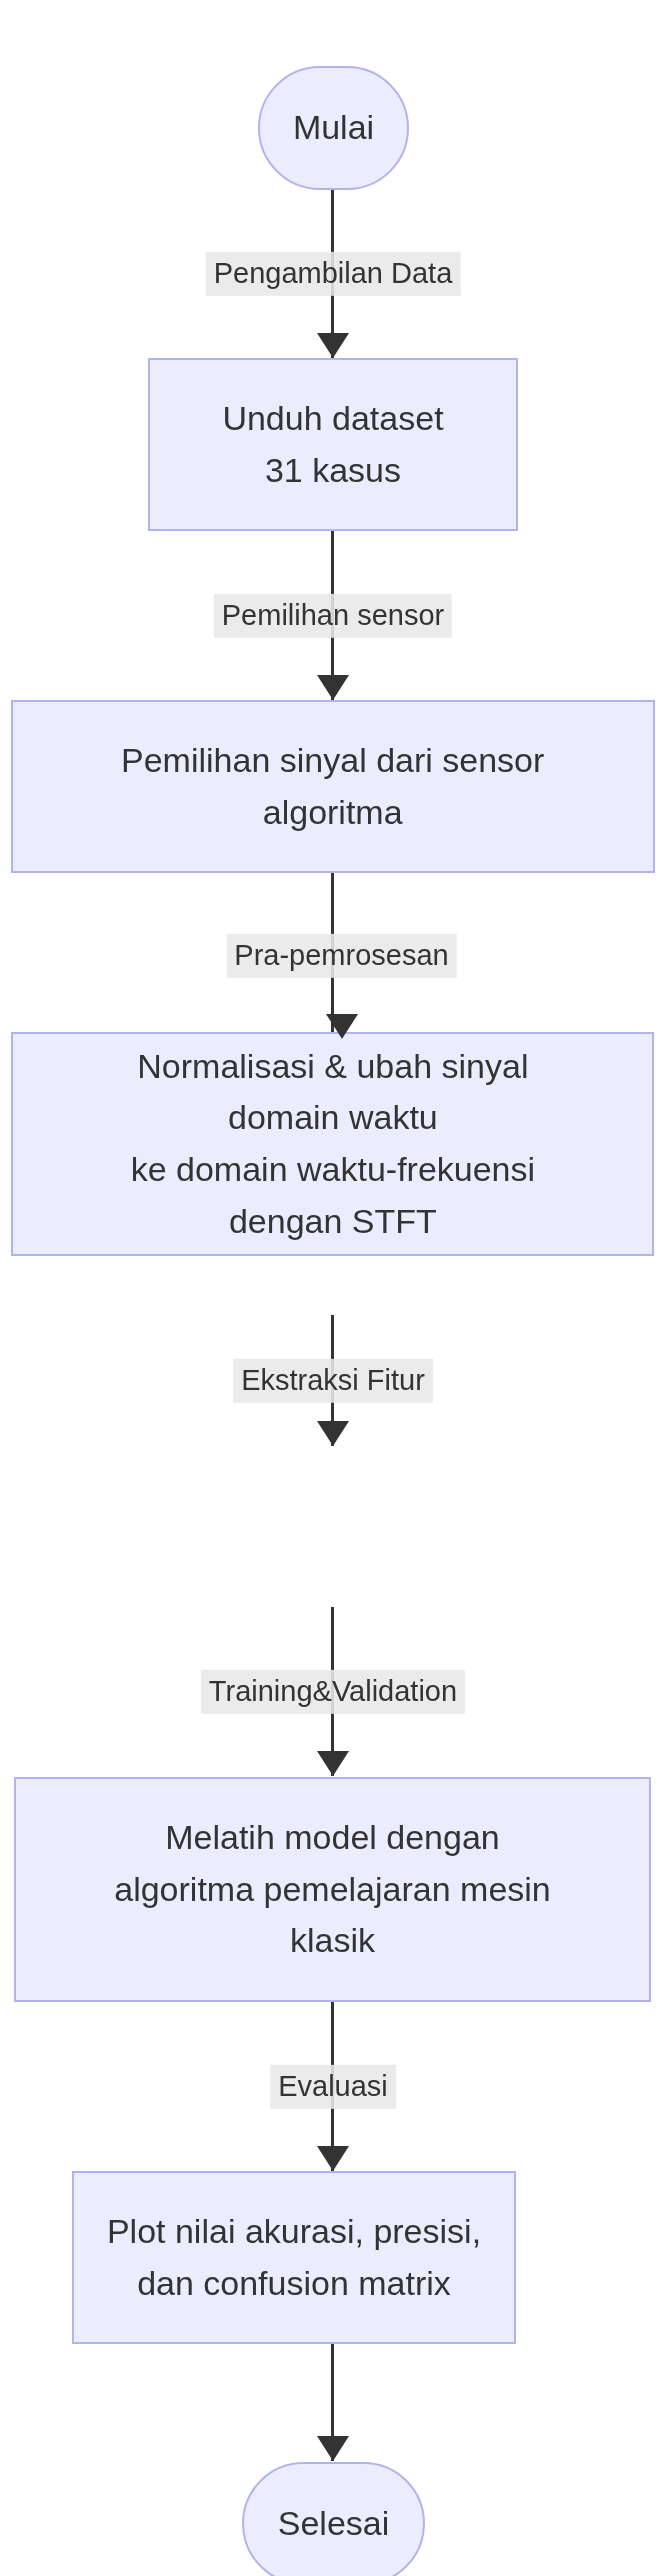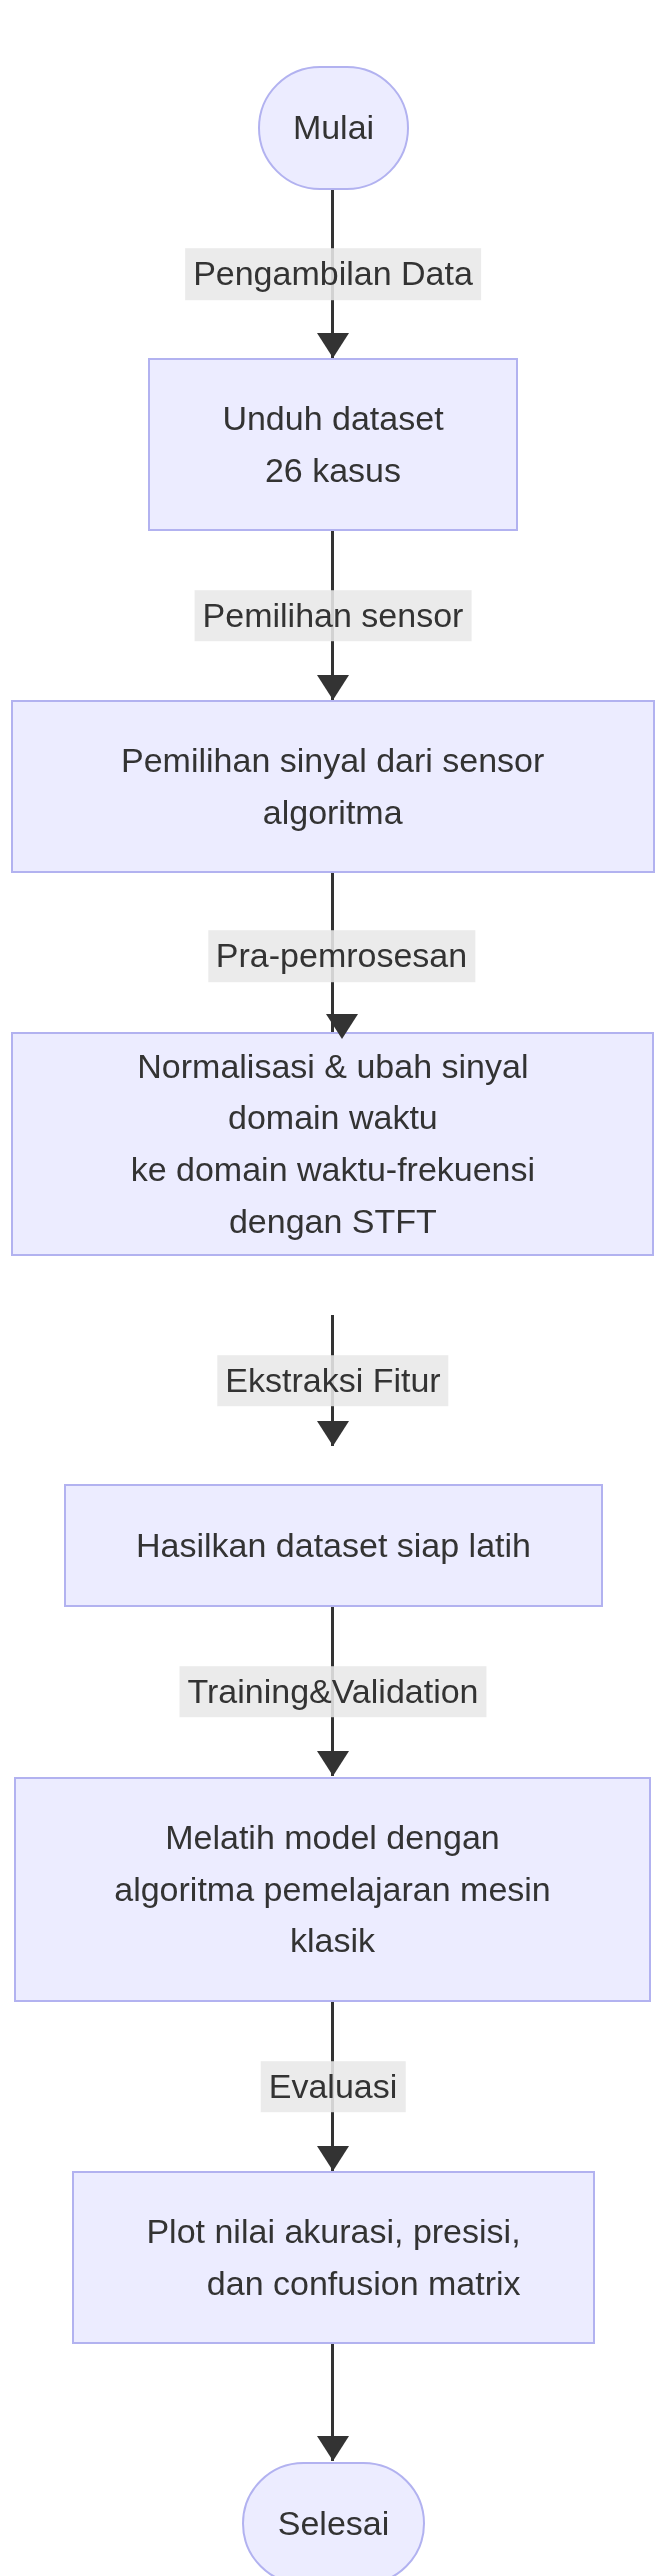--- a/index.html
+++ b/index.html
@@ -51,21 +51,21 @@
     border-top:25.5px solid #333333;
     z-index:3;
   }
   .edge-label{
     position:absolute;
     left:50%;
     top:50%;
     transform:translate(-50%,-50%);
     background:rgba(232,232,232,0.88);
     padding:1.3px 8px;
-    font-size:34px;
+    font-size:29px;
     line-height:1.44;
     white-space:nowrap;
     z-index:2;
   }
 </style>
 </head>
 <body>
 
 <div class="canvas">
 
@@ -74,21 +74,21 @@
   </div>
 
   <div class="edge" style="top:142px;height:168px;">
     <div class="edge-line"></div>
     <div class="arrowhead"></div>
     <div class="edge-label">Pengambilan Data</div>
   </div>
 
   <div class="node rect" style="left:148px;top:310px;width:370px;height:173px;">
     <span class="node-label">Unduh dataset
-26 kasus</span>
+31 kasus</span>
   </div>
 
   <div class="edge" style="top:483px;height:169px;border-radius:31px;">
     <div class="edge-line"></div>
     <div class="arrowhead"></div>
     <div class="edge-label">Pemilihan sensor</div>
   </div>
 
   <div class="node rect" style="left:10.7px;top:652px;width:644px;height:173px;">
     <span class="node-label">Pemilihan sinyal dari sensor
@@ -107,43 +107,40 @@
 ke domain waktu-frekuensi
 dengan STFT</span>
   </div>
 
   <div class="edge" style="top:1267px;height:131px;border-radius:26px;">
     <div class="edge-line"></div>
     <div class="arrowhead"></div>
     <div class="edge-label">Ekstraksi Fitur</div>
   </div>
 
-  <div class="node rect" style="left:64px;top:1436px;width:539px;height:123px;">
-    <span class="node-label">Hasilkan dataset siap latih</span>
-  </div>
 
   <div class="edge" style="top:1559px;height:169px;">
     <div class="edge-line"></div>
     <div class="arrowhead"></div>
     <div class="edge-label">Training&amp;Validation</div>
   </div>
 
   <div class="node rect" style="left:14px;top:1729px;width:637px;height:225px;">
     <span class="node-label">Melatih model dengan
 algoritma pemelajaran mesin
 klasik</span>
   </div>
 
   <div class="edge" style="top:1954px;height:169px;">
     <div class="edge-line"></div>
     <div class="arrowhead"></div>
     <div class="edge-label">Evaluasi</div>
   </div>
 
-  <div class="node rect" style="left:72px;top:2123px;width:523px;height:173px;text-align:right;">
+  <div class="node rect" style="left:72px;top:2123px;width:444px;height:173px;">
     <span class="node-label">Plot nilai akurasi, presisi,
 dan confusion matrix</span>
   </div>
 
   <div class="edge" style="top:2296px;height:117px;">
     <div class="edge-line"></div>
     <div class="arrowhead"></div>
   </div>
 
   <div class="node stadium" style="left:242px;top:2414px;width:183px;height:123px;">

